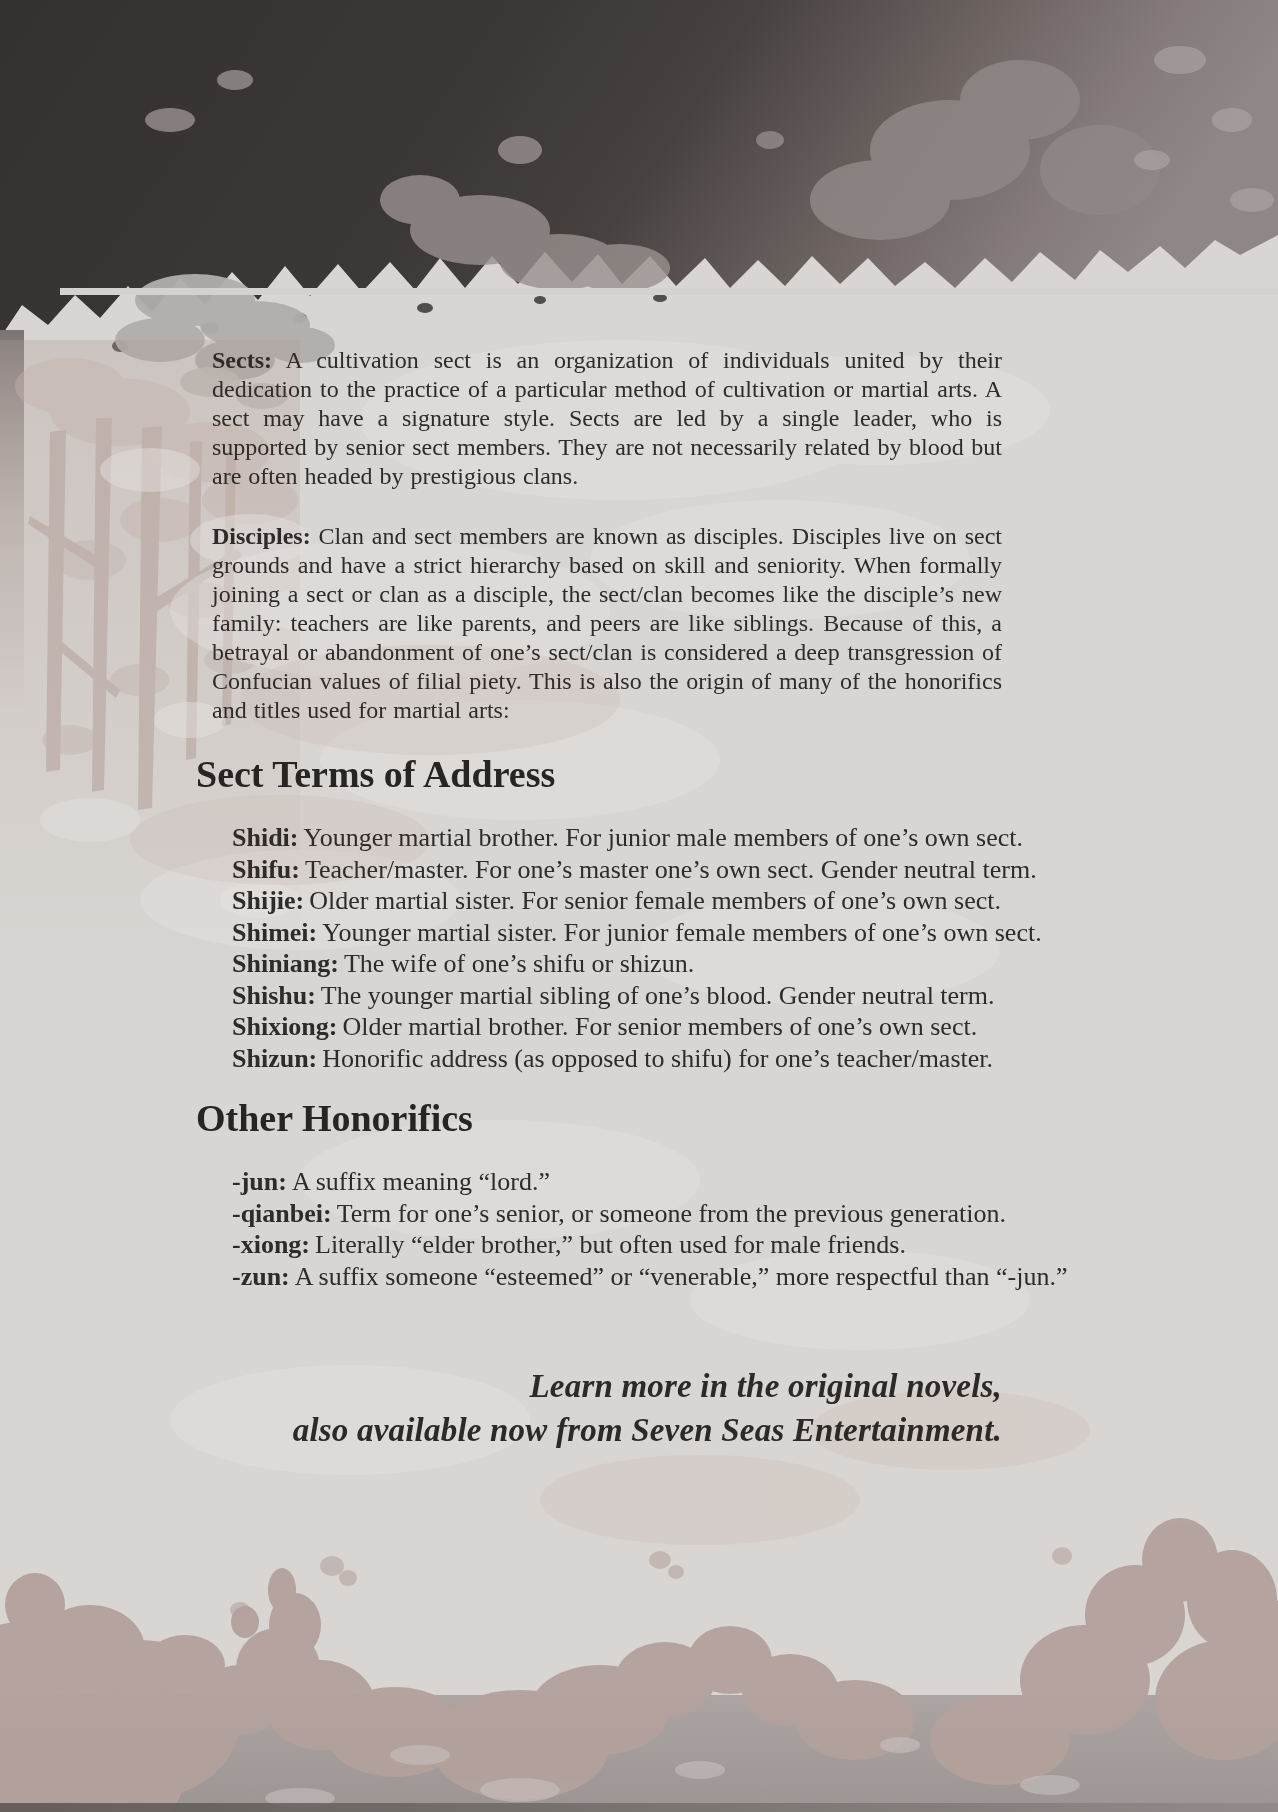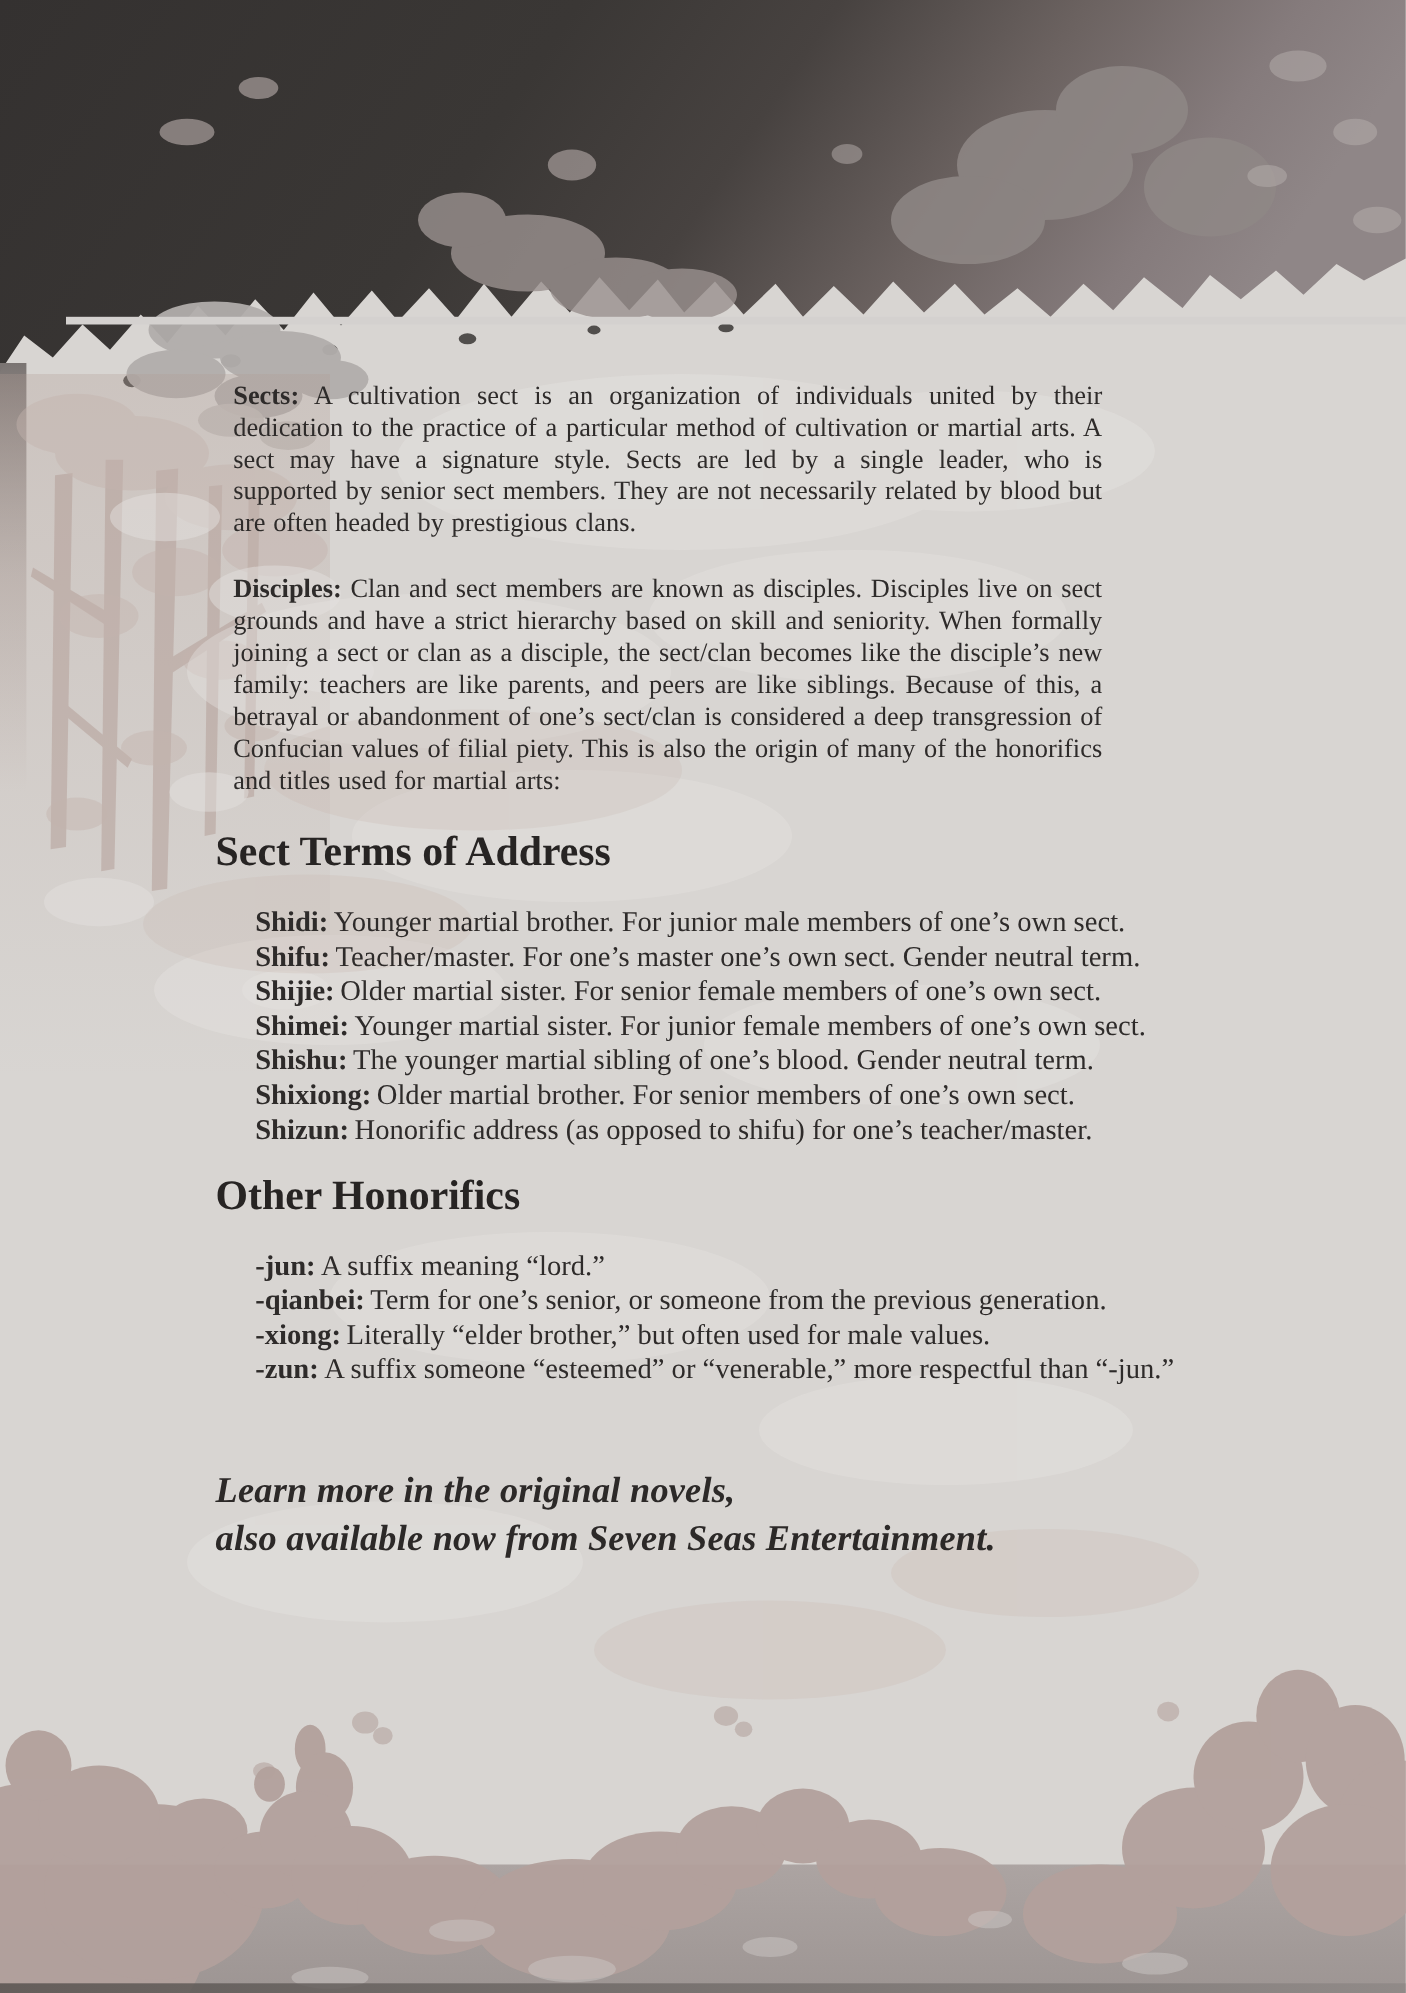--- a/index.html
+++ b/index.html
@@ -13,21 +13,21 @@
   .content{position:absolute;left:196px;top:290px;width:806px;z-index:1;}
   .para{font-size:24px;line-height:29px;text-align:justify;margin:0 0 31px 16px;word-spacing:1px;}
   .para-first{margin-top:56px;}
   .lead{font-weight:bold;}
   .section-heading{font-size:38px;line-height:36px;font-weight:bold;margin:28px 0 0 0;color:#272423;}
   .section-heading.second{margin-top:26px;}
   .entries{margin:30px 0 0 36px;}
   .entries.second{margin-top:30px;}
   .entry{font-size:26px;line-height:31.5px;white-space:nowrap;}
   .entry .term{font-weight:bold;margin-right:5px;}
-  .footer{margin-top:72px;text-align:left;font-weight:bold;font-style:italic;
+  .footer{margin-top:72px;text-align:right;font-weight:bold;font-style:italic;
           font-size:33px;line-height:44px;color:#2c2928;letter-spacing:0.2px;}
 </style>
 </head>
 <body>
 
 <svg class="bg-svg" viewBox="0 0 1278 1812" xmlns="http://www.w3.org/2000/svg" aria-hidden="true">
   <defs>
     <linearGradient id="hg" x1="0" y1="0" x2="1" y2="0.18">
       <stop offset="0" stop-color="#343130"></stop>
       <stop offset="0.40" stop-color="#3a3735"></stop>
@@ -223,31 +223,32 @@
 
   <p class="para"><span class="lead">Disciples:</span> <span>Clan and sect members are known as disciples. Disciples live on sect grounds and have a strict hierarchy based on skill and seniority. When formally joining a sect or clan as a disciple, the sect/clan becomes like the disciple’s new family: teachers are like parents, and peers are like siblings. Because of this, a betrayal or abandonment of one’s sect/clan is considered a deep transgression of Confucian values of filial piety. This is also the origin of many of the honorifics and titles used for martial arts:</span></p>
 
   <h2 class="section-heading">Sect Terms of Address</h2>
 
   <div class="entries">
     <div class="entry"><span class="term">Shidi:</span><span>Younger martial brother. For junior male members of one’s own sect.</span></div>
     <div class="entry"><span class="term">Shifu:</span><span>Teacher/master. For one’s master one’s own sect. Gender neutral term.</span></div>
     <div class="entry"><span class="term">Shijie:</span><span>Older martial sister. For senior female members of one’s own sect.</span></div>
     <div class="entry"><span class="term">Shimei:</span><span>Younger martial sister. For junior female members of one’s own sect.</span></div>
+    <div class="entry"><span class="term">Shiniang:</span><span>The wife of one’s shifu or shizun.</span></div>
     <div class="entry"><span class="term">Shishu:</span><span>The younger martial sibling of one’s blood. Gender neutral term.</span></div>
     <div class="entry"><span class="term">Shixiong:</span><span>Older martial brother. For senior members of one’s own sect.</span></div>
     <div class="entry"><span class="term">Shizun:</span><span>Honorific address (as opposed to shifu) for one’s teacher/master.</span></div>
   </div>
 
   <h2 class="section-heading second">Other Honorifics</h2>
 
   <div class="entries second">
     <div class="entry"><span class="term">-jun:</span><span>A suffix meaning “lord.”</span></div>
     <div class="entry"><span class="term">-qianbei:</span><span>Term for one’s senior, or someone from the previous generation.</span></div>
-    <div class="entry"><span class="term">-xiong:</span><span>Literally “elder brother,” but often used for male values.</span></div>
+    <div class="entry"><span class="term">-xiong:</span><span>Literally “elder brother,” but often used for male friends.</span></div>
     <div class="entry"><span class="term">-zun:</span><span>A suffix someone “esteemed” or “venerable,” more respectful than “-jun.”</span></div>
   </div>
 
   <div class="footer">
     <div>Learn more in the original novels,</div>
     <div>also available now from Seven Seas Entertainment.</div>
   </div>
 
 </div>
 

